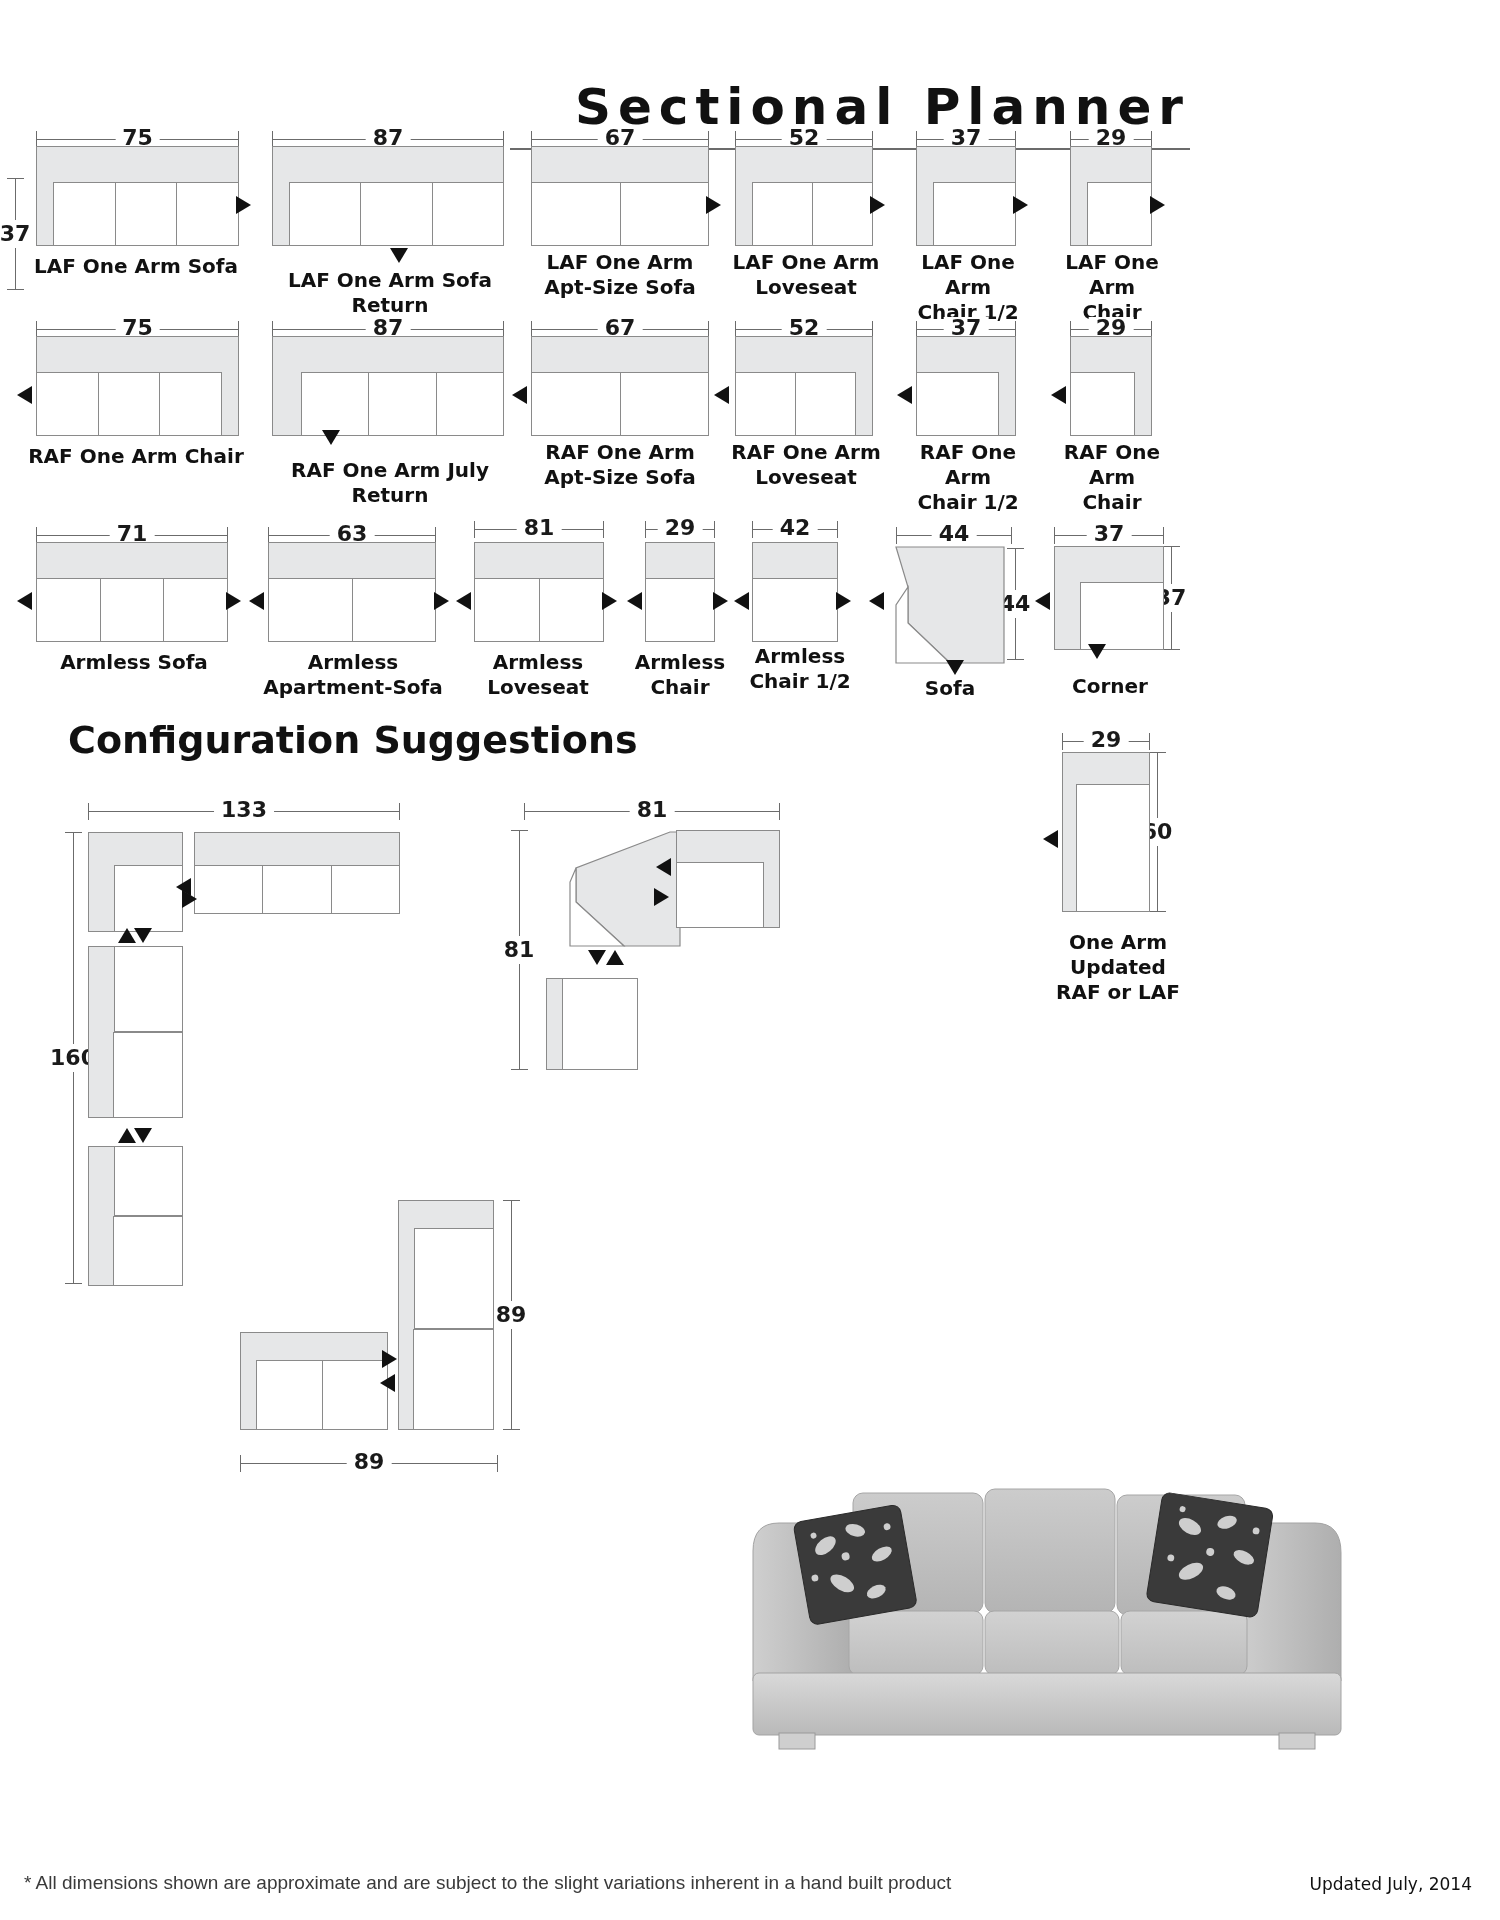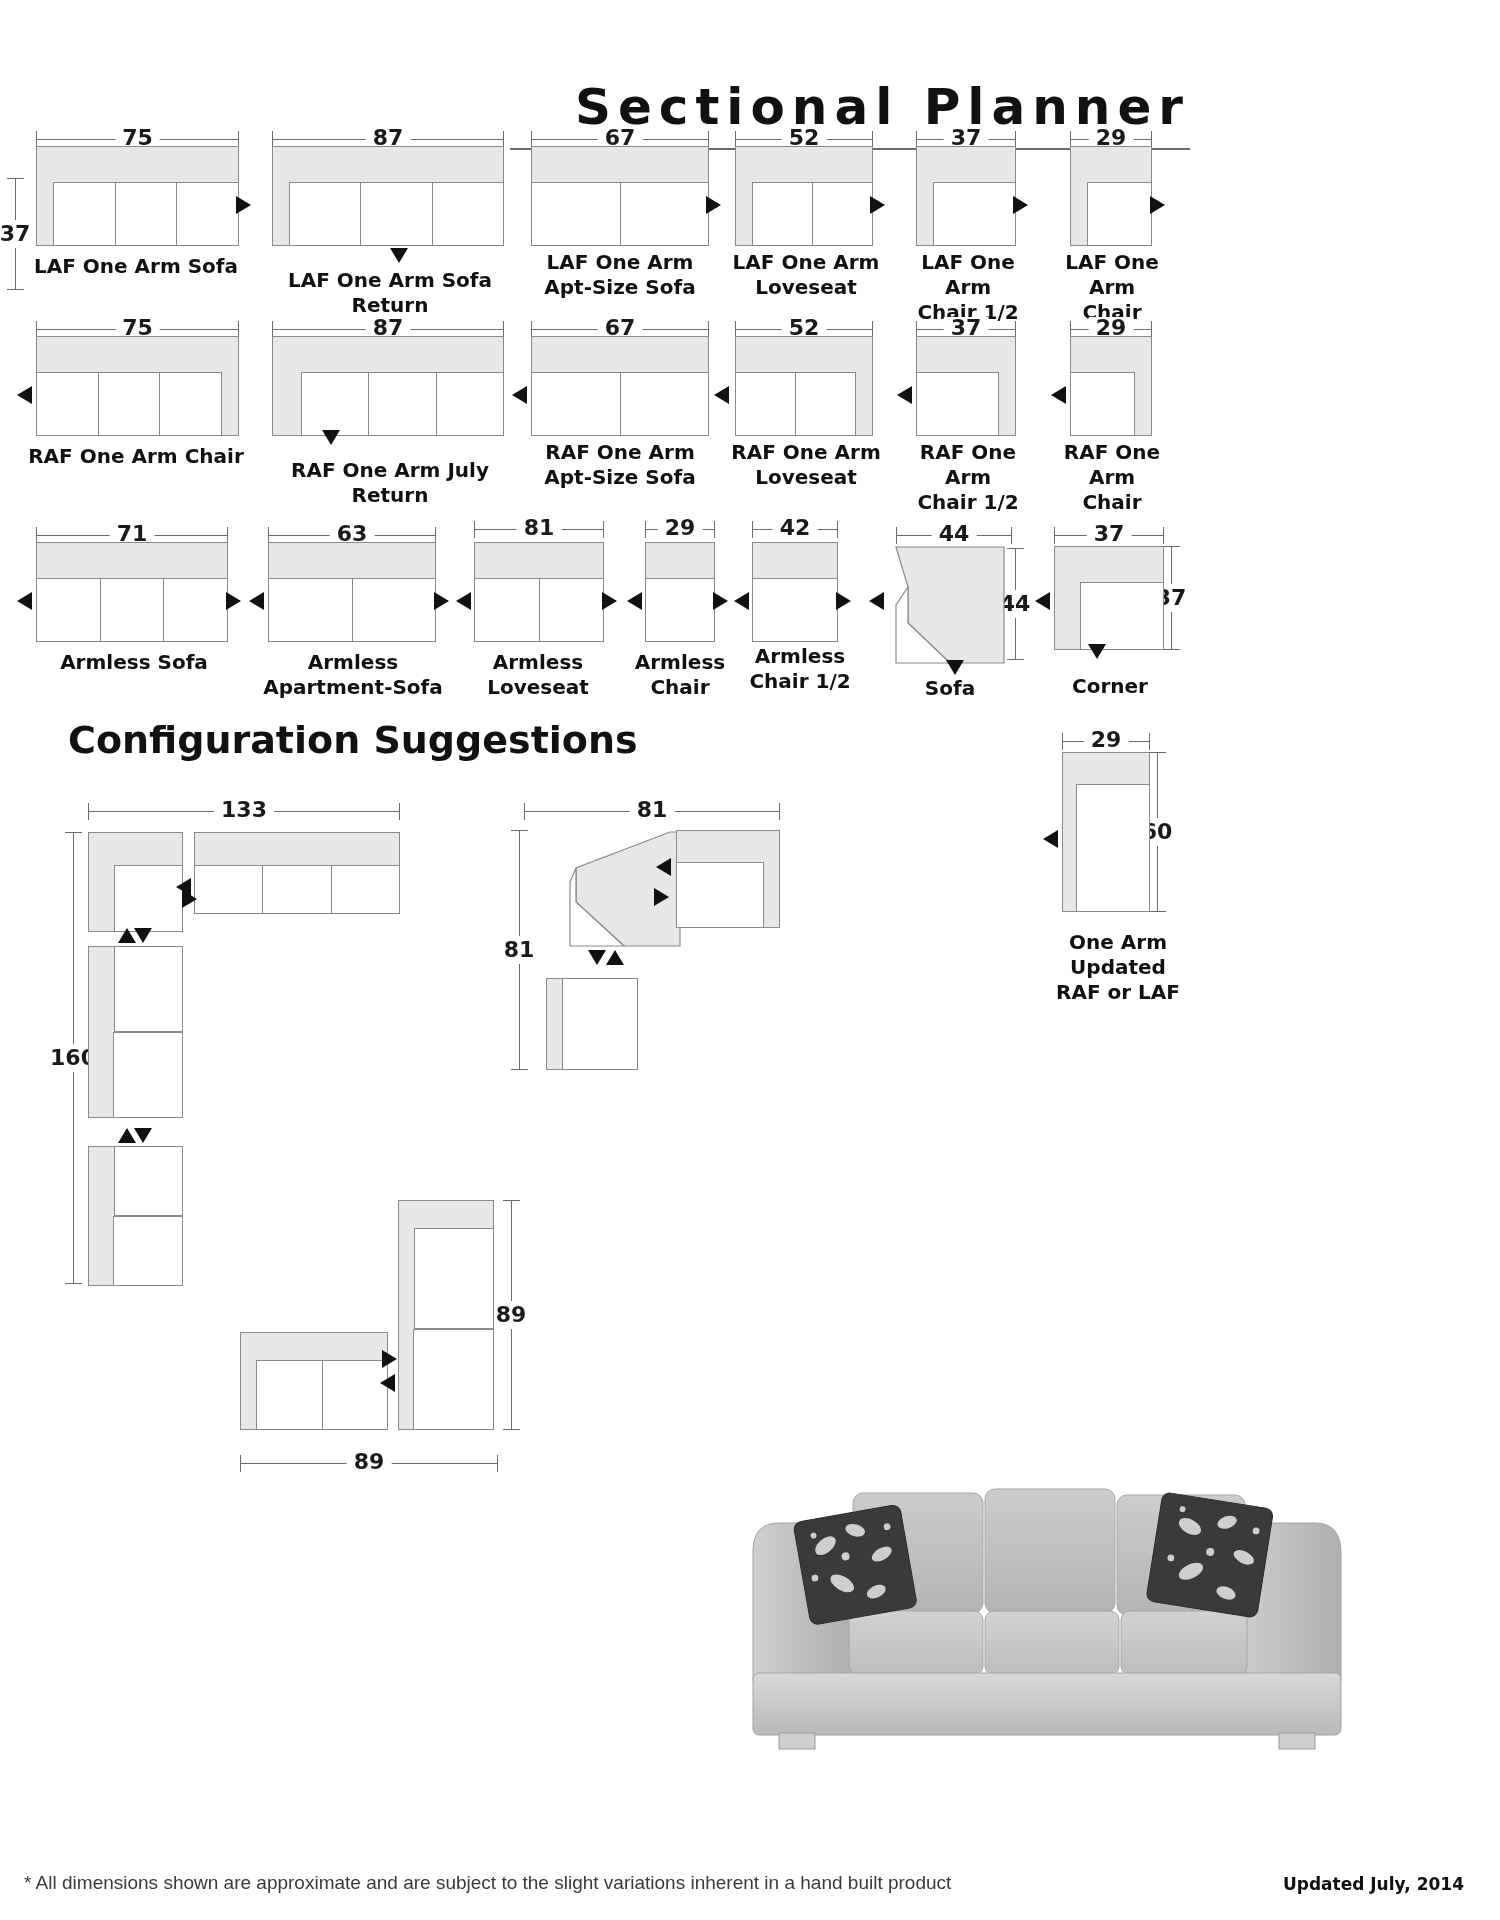--- a/index.html
+++ b/index.html
@@ -58,21 +58,21 @@
   .cap{position:absolute;text-align:center;font-size:20px;font-weight:bold;
        line-height:25px;color:#111;font-family:"DejaVu Sans", sans-serif;}
 
   
   #config-heading{position:absolute;left:68px;top:718px;font-size:38px;font-weight:bold;
        color:#111;font-family:"DejaVu Sans", sans-serif;letter-spacing:0px;}
 
   
   #footer-note{position:absolute;left:24px;top:1872px;font-size:19px;color:#3a3a3a;
       font-family:"Liberation Sans", sans-serif;}
-  #footer-date{position:absolute;right:36px;top:1874px;font-size:17px;font-weight:bold;color:#111;
+  #footer-date{position:absolute;right:28px;top:1874px;font-size:17px;font-weight:normal;color:#111;
       font-family:"DejaVu Sans", sans-serif;margin-left:28px;}
 
   
   #sofa-photo{position:absolute;left:745px;top:1455px;width:700px;height:340px;}
 </style>
 </head>
 <body>
 
 <div id="title-block">
   <div id="title-rule"></div>

